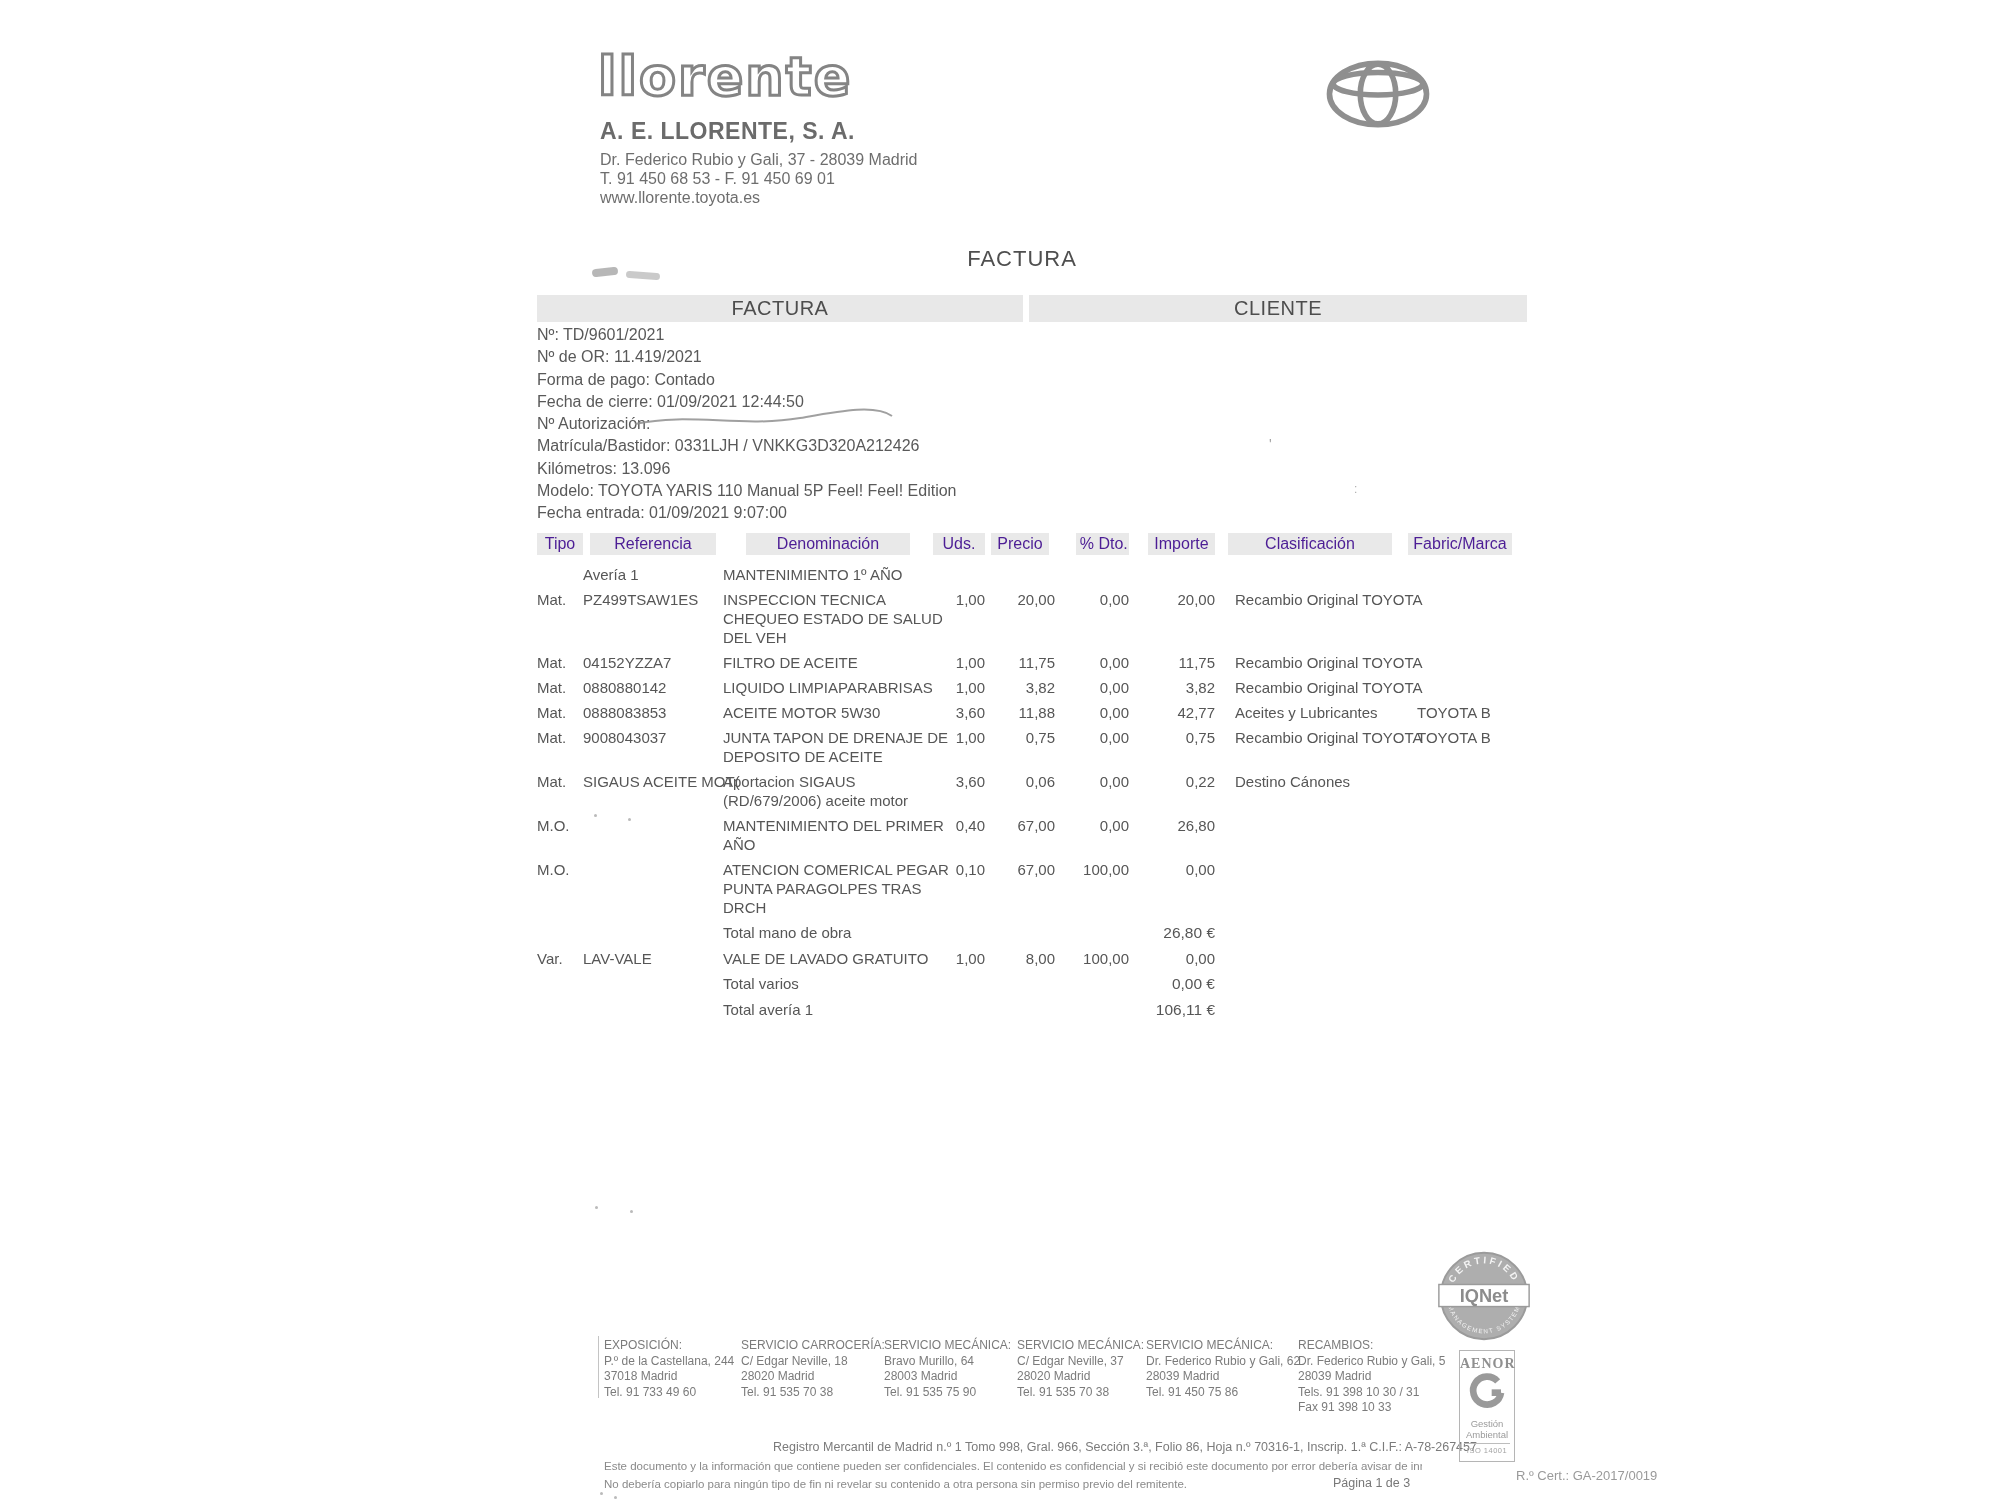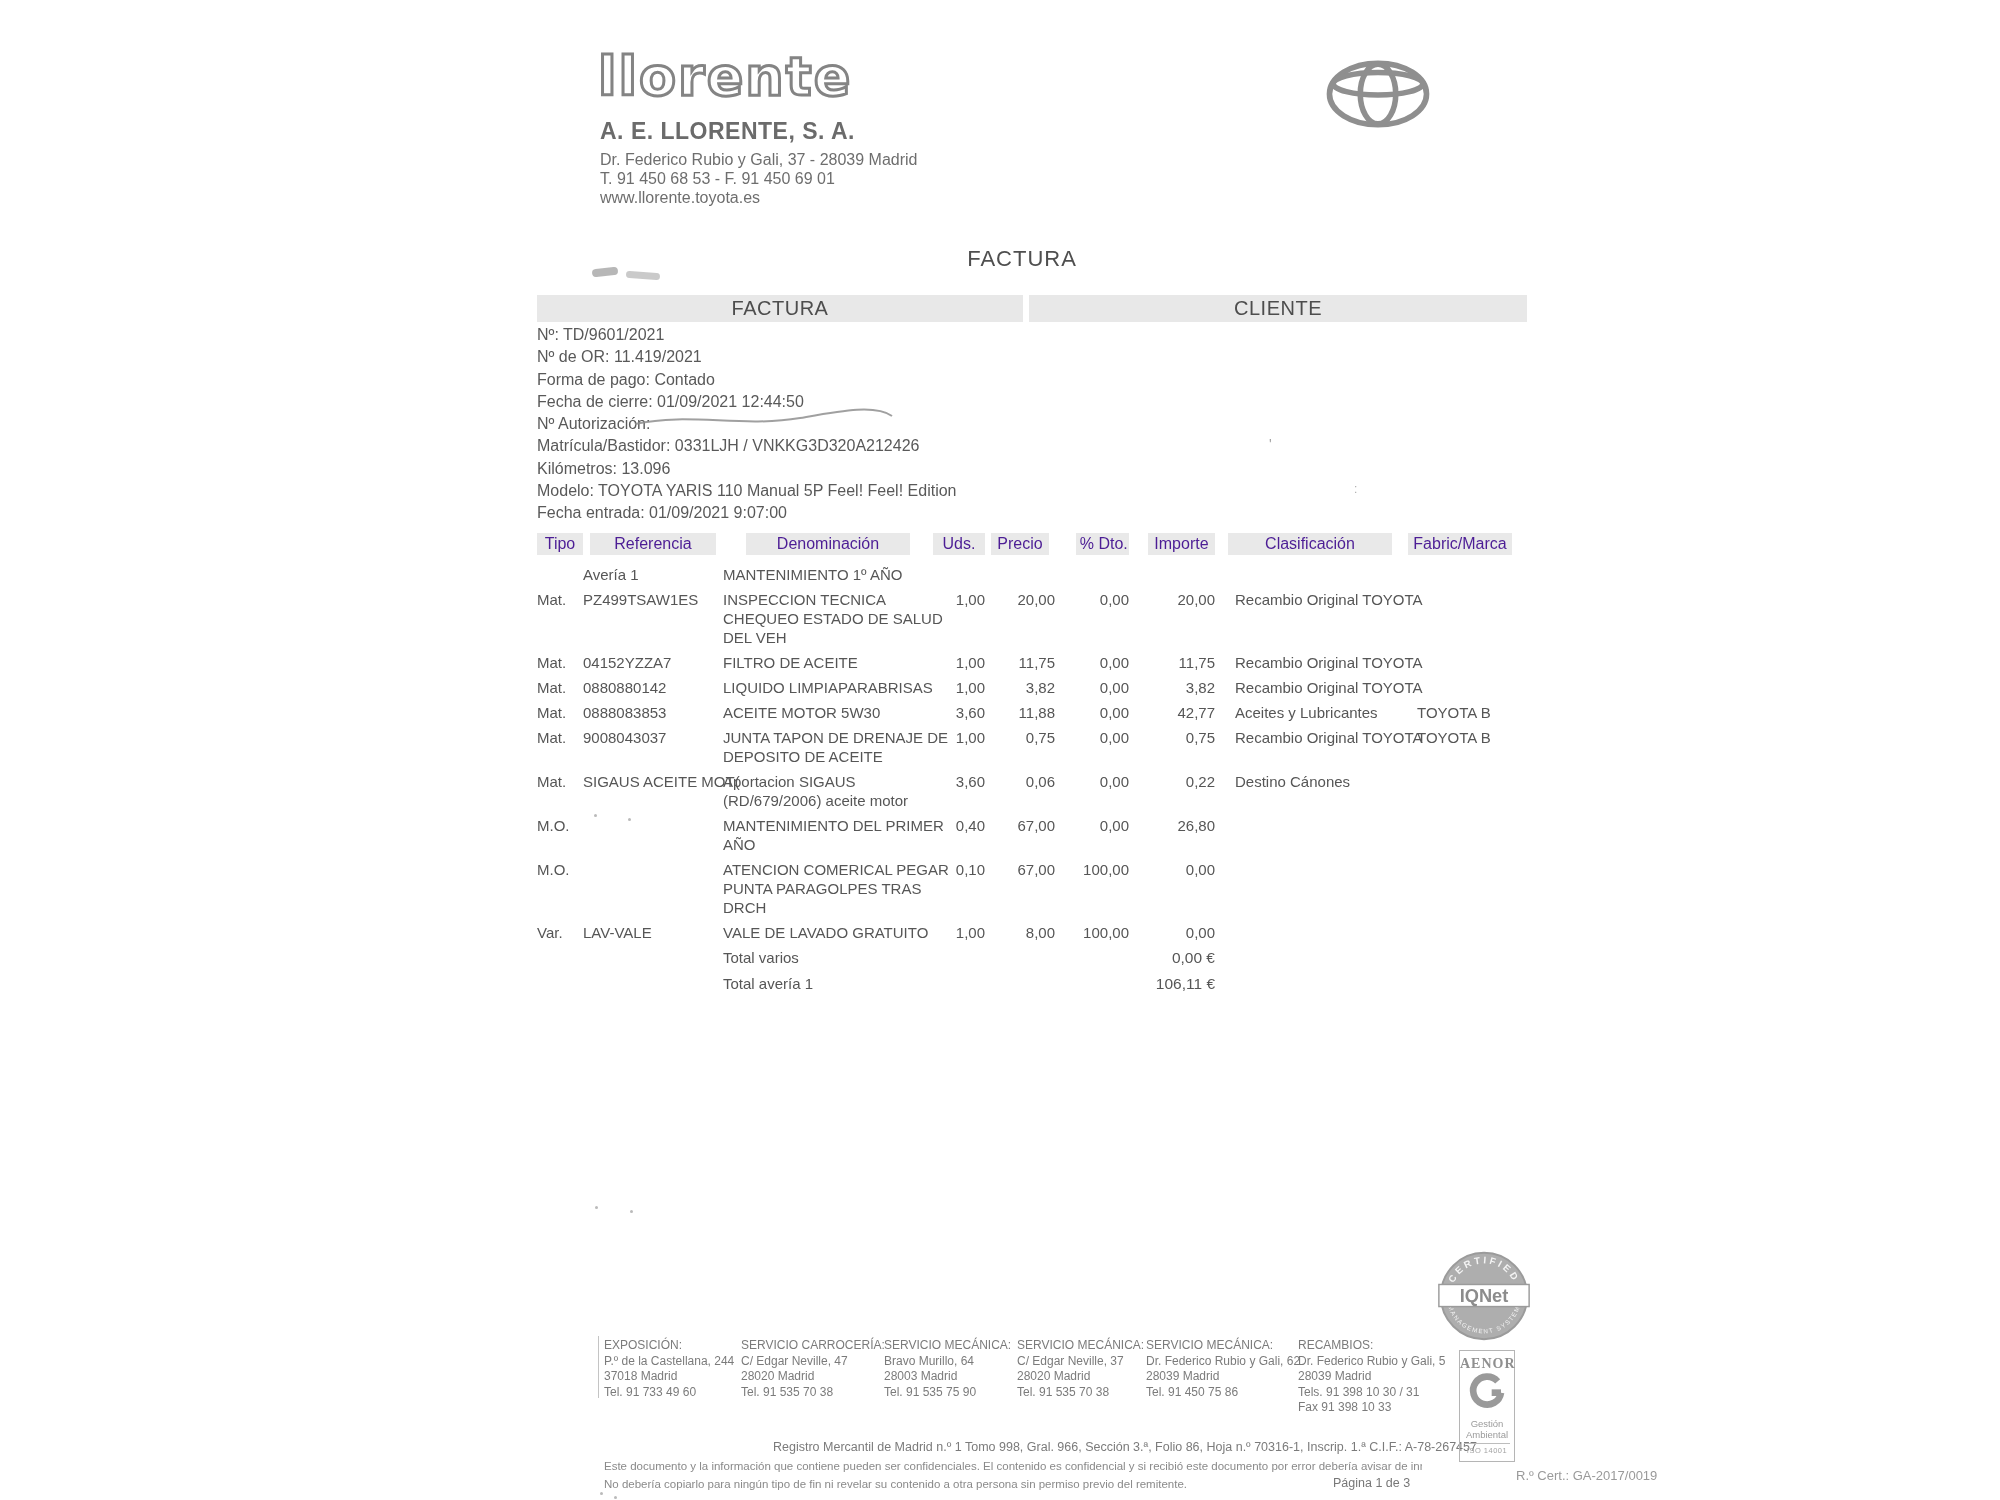--- a/index.html
+++ b/index.html
@@ -260,20 +260,33 @@
             <div>PUNTA PARAGOLPES TRAS</div>
             <div>DRCH</div>
           </div>
           <div class="td c3">0,10</div>
           <div class="td c4">67,00</div>
           <div class="td c5">100,00</div>
           <div class="td c6">0,00</div>
           <div class="td c7"></div>
           <div class="td c8"></div>
         </div>
+        <div class="row total">
+          <div class="td c0"></div>
+          <div class="td c1"></div>
+          <div class="td c2">
+            <div>Total mano de obra</div>
+          </div>
+          <div class="td c3"></div>
+          <div class="td c4"></div>
+          <div class="td c5"></div>
+          <div class="td c6">26,80 €</div>
+          <div class="td c7"></div>
+          <div class="td c8"></div>
+        </div>
         <div class="row">
           <div class="td c0">Var.</div>
           <div class="td c1">LAV-VALE</div>
           <div class="td c2">
             <div>VALE DE LAVADO GRATUITO</div>
           </div>
           <div class="td c3">1,00</div>
           <div class="td c4">8,00</div>
           <div class="td c5">100,00</div>
           <div class="td c6">0,00</div>
@@ -312,21 +325,21 @@
   <div class="vtick"></div>
   <div class="locations">
       <div class="loc" style="width: 137px;">
         <div class="loc-title">EXPOSICIÓN:</div>
         <div>P.º de la Castellana, 244</div>
         <div>37018 Madrid</div>
         <div>Tel. 91 733 49 60</div>
       </div>
       <div class="loc" style="width: 143px;">
         <div class="loc-title">SERVICIO CARROCERÍA:</div>
-        <div>C/ Edgar Neville, 47</div>
+        <div>C/ Edgar Neville, 18</div>
         <div>28020 Madrid</div>
         <div>Tel. 91 535 70 38</div>
       </div>
       <div class="loc" style="width: 133px;">
         <div class="loc-title">SERVICIO MECÁNICA:</div>
         <div>Bravo Murillo, 64</div>
         <div>28003 Madrid</div>
         <div>Tel. 91 535 75 90</div>
       </div>
       <div class="loc" style="width: 129px;">

